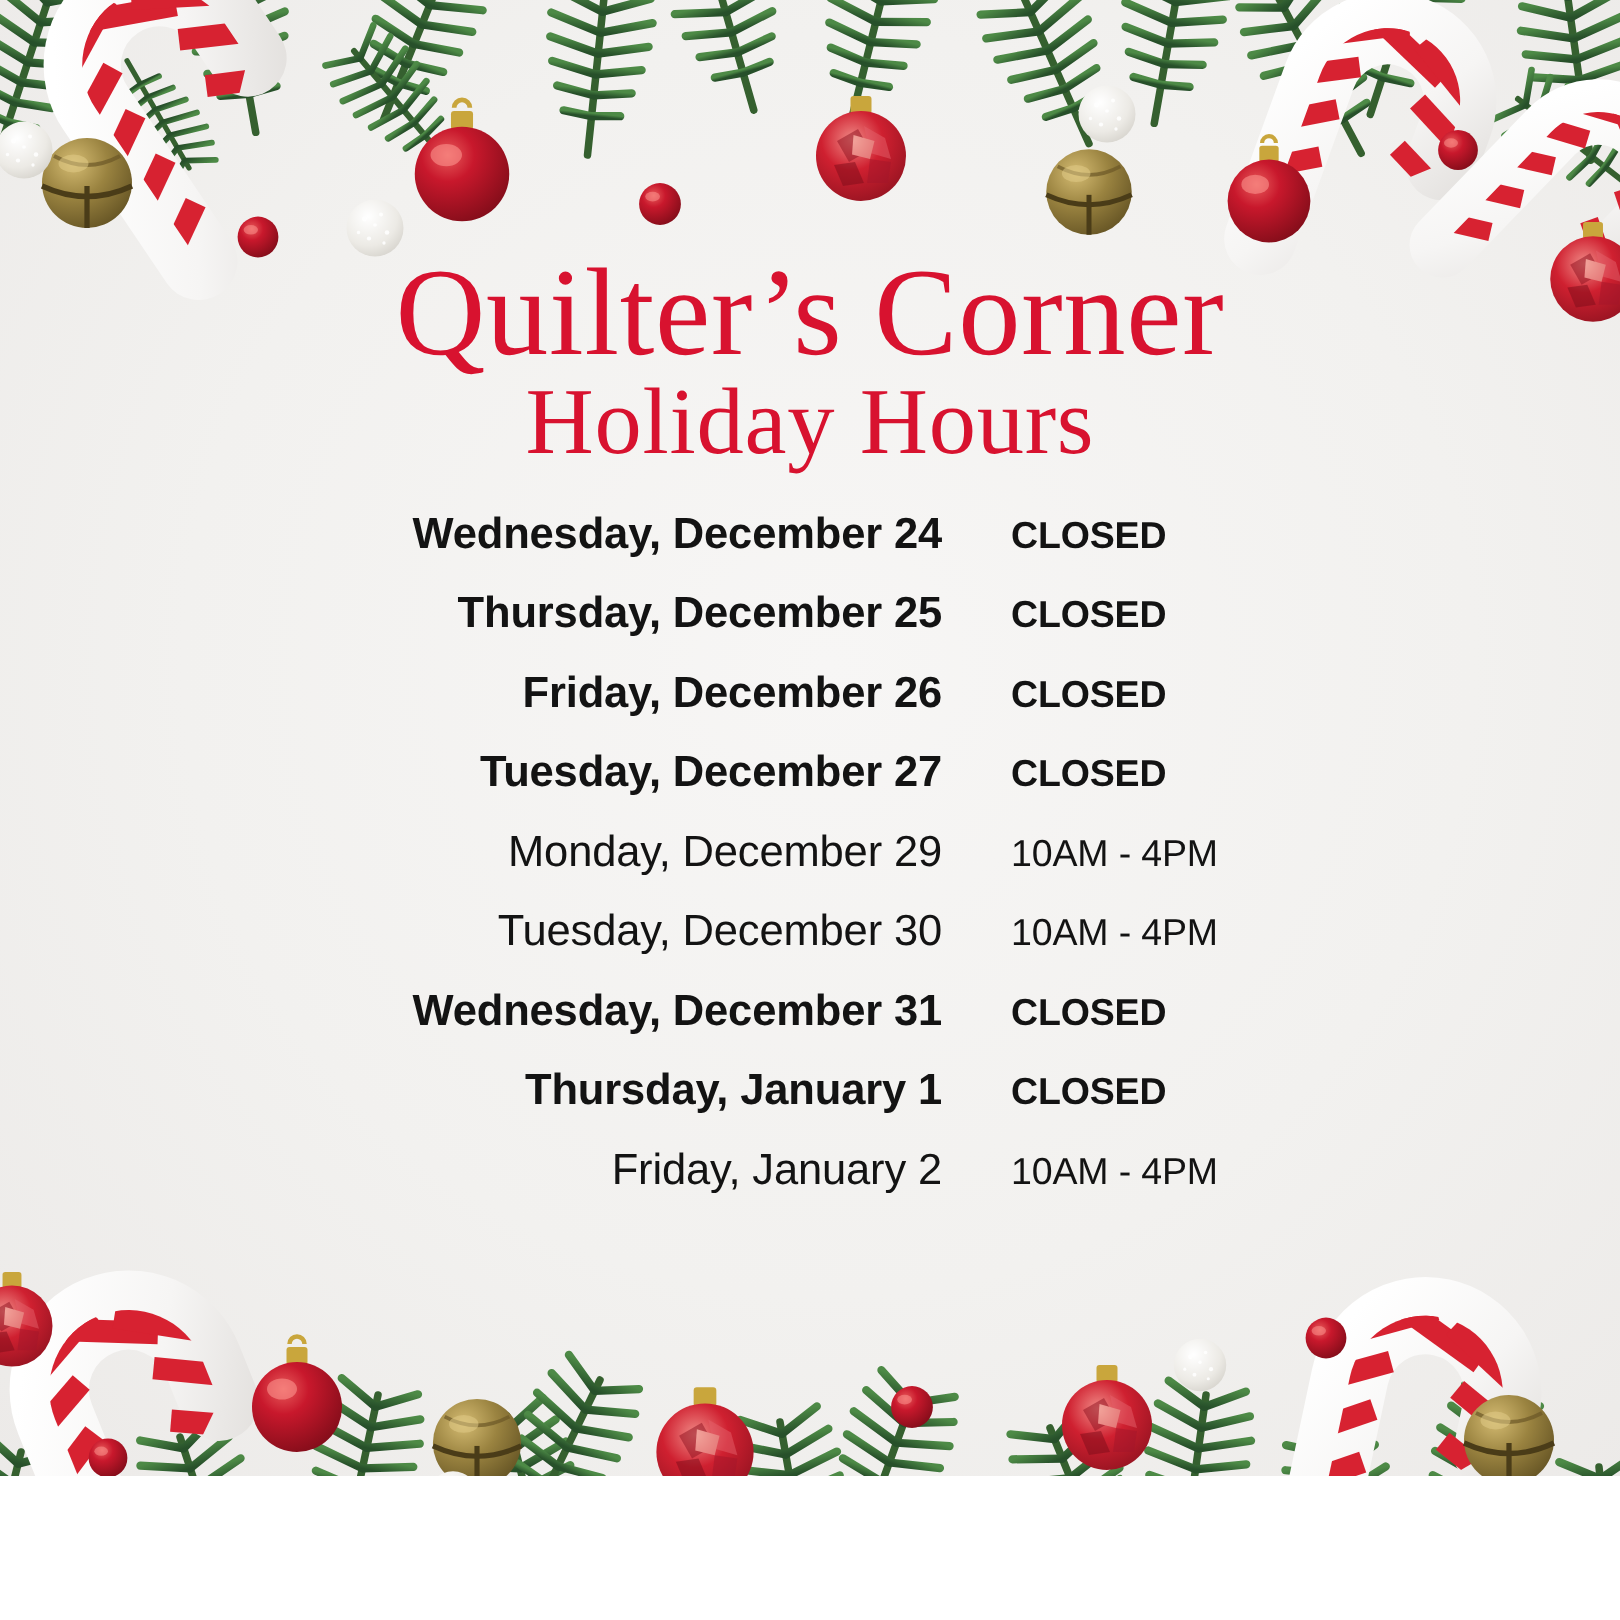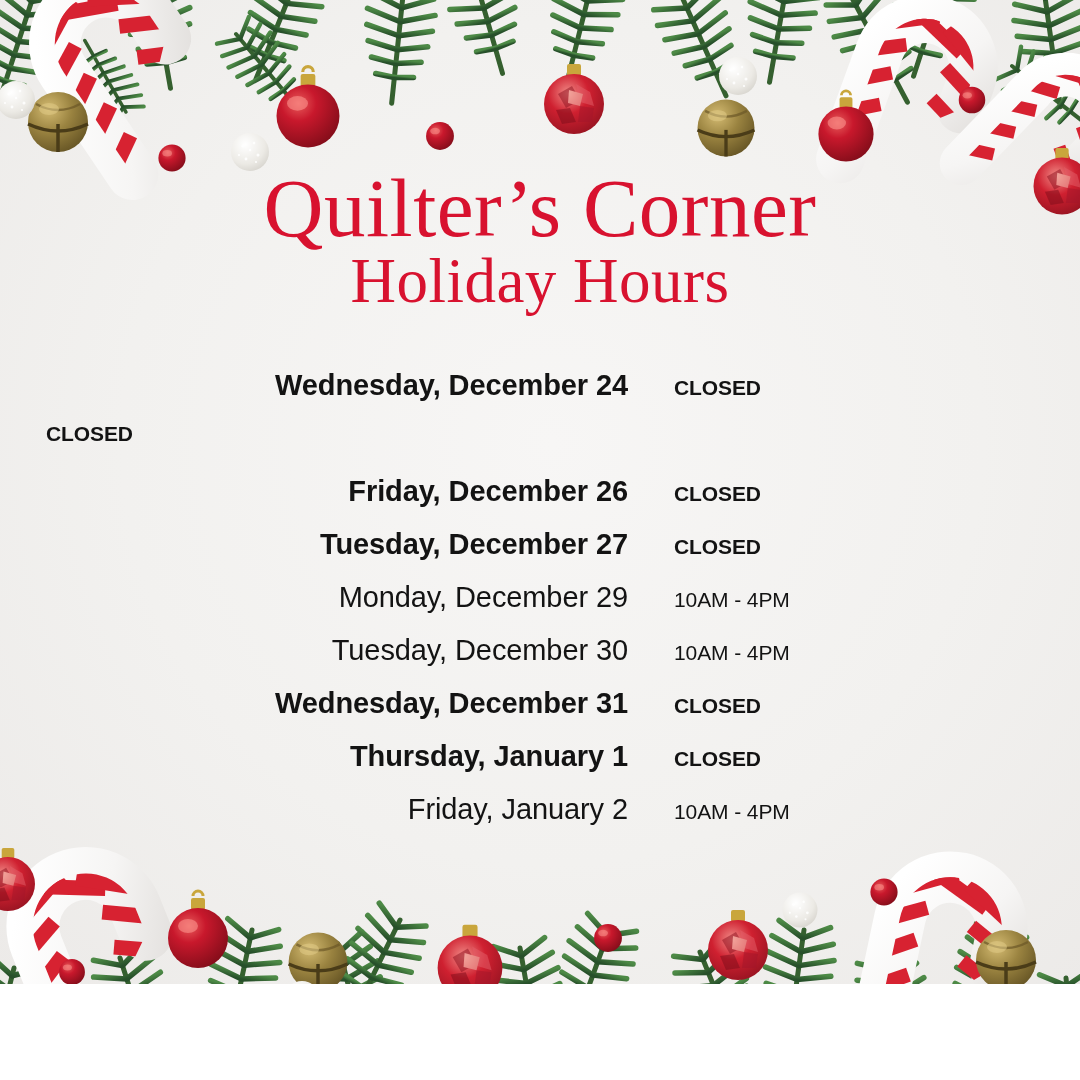--- a/index.html
+++ b/index.html
@@ -55,21 +55,21 @@
   }
   .title-line.l2 {
     font-size: 63px;
     margin-top: 2px;
   }
 
   
   .hours {
     position: absolute;
     left: 0;
-    top: 369px;
+    top: 340px;
     width: 1080px;
   }
   .hours-row {
     display: flex;
     align-items: baseline;
     height: 53px;
   }
   .day-cell {
     width: 628px;
     text-align: right;
@@ -78,21 +78,21 @@
     font-size: 29px;
     letter-spacing: -0.1px;
     white-space: nowrap;
   }
   .time-cell {
     width: 452px;
     text-align: left;
     padding-left: 46px;
     box-sizing: border-box;
     color: #131313;
-    font-size: 21px;
+    font-size: 25px;
     letter-spacing: -0.1px;
     white-space: nowrap;
   }
   .closed .day-cell,
   .closed .time-cell {
     font-weight: 700;
   }
   .open .day-cell,
   .open .time-cell {
     font-weight: 400;
@@ -310,20 +310,21 @@
       <div class="title-line l1">Quilter’s Corner</div>
       <div class="title-line l2">Holiday Hours</div>
     </div>
 
     <div class="hours" id="hours-list">
         <div class="hours-row closed">
           <div class="day-cell">Wednesday, December 24</div>
           <div class="time-cell">CLOSED</div>
         </div>
         <div class="hours-row closed">
+          <div class="day-cell">Thursday, December 25</div>
           <div class="time-cell">CLOSED</div>
         </div>
         <div class="hours-row closed">
           <div class="day-cell">Friday, December 26</div>
           <div class="time-cell">CLOSED</div>
         </div>
         <div class="hours-row closed">
           <div class="day-cell">Tuesday, December 27</div>
           <div class="time-cell">CLOSED</div>
         </div>

